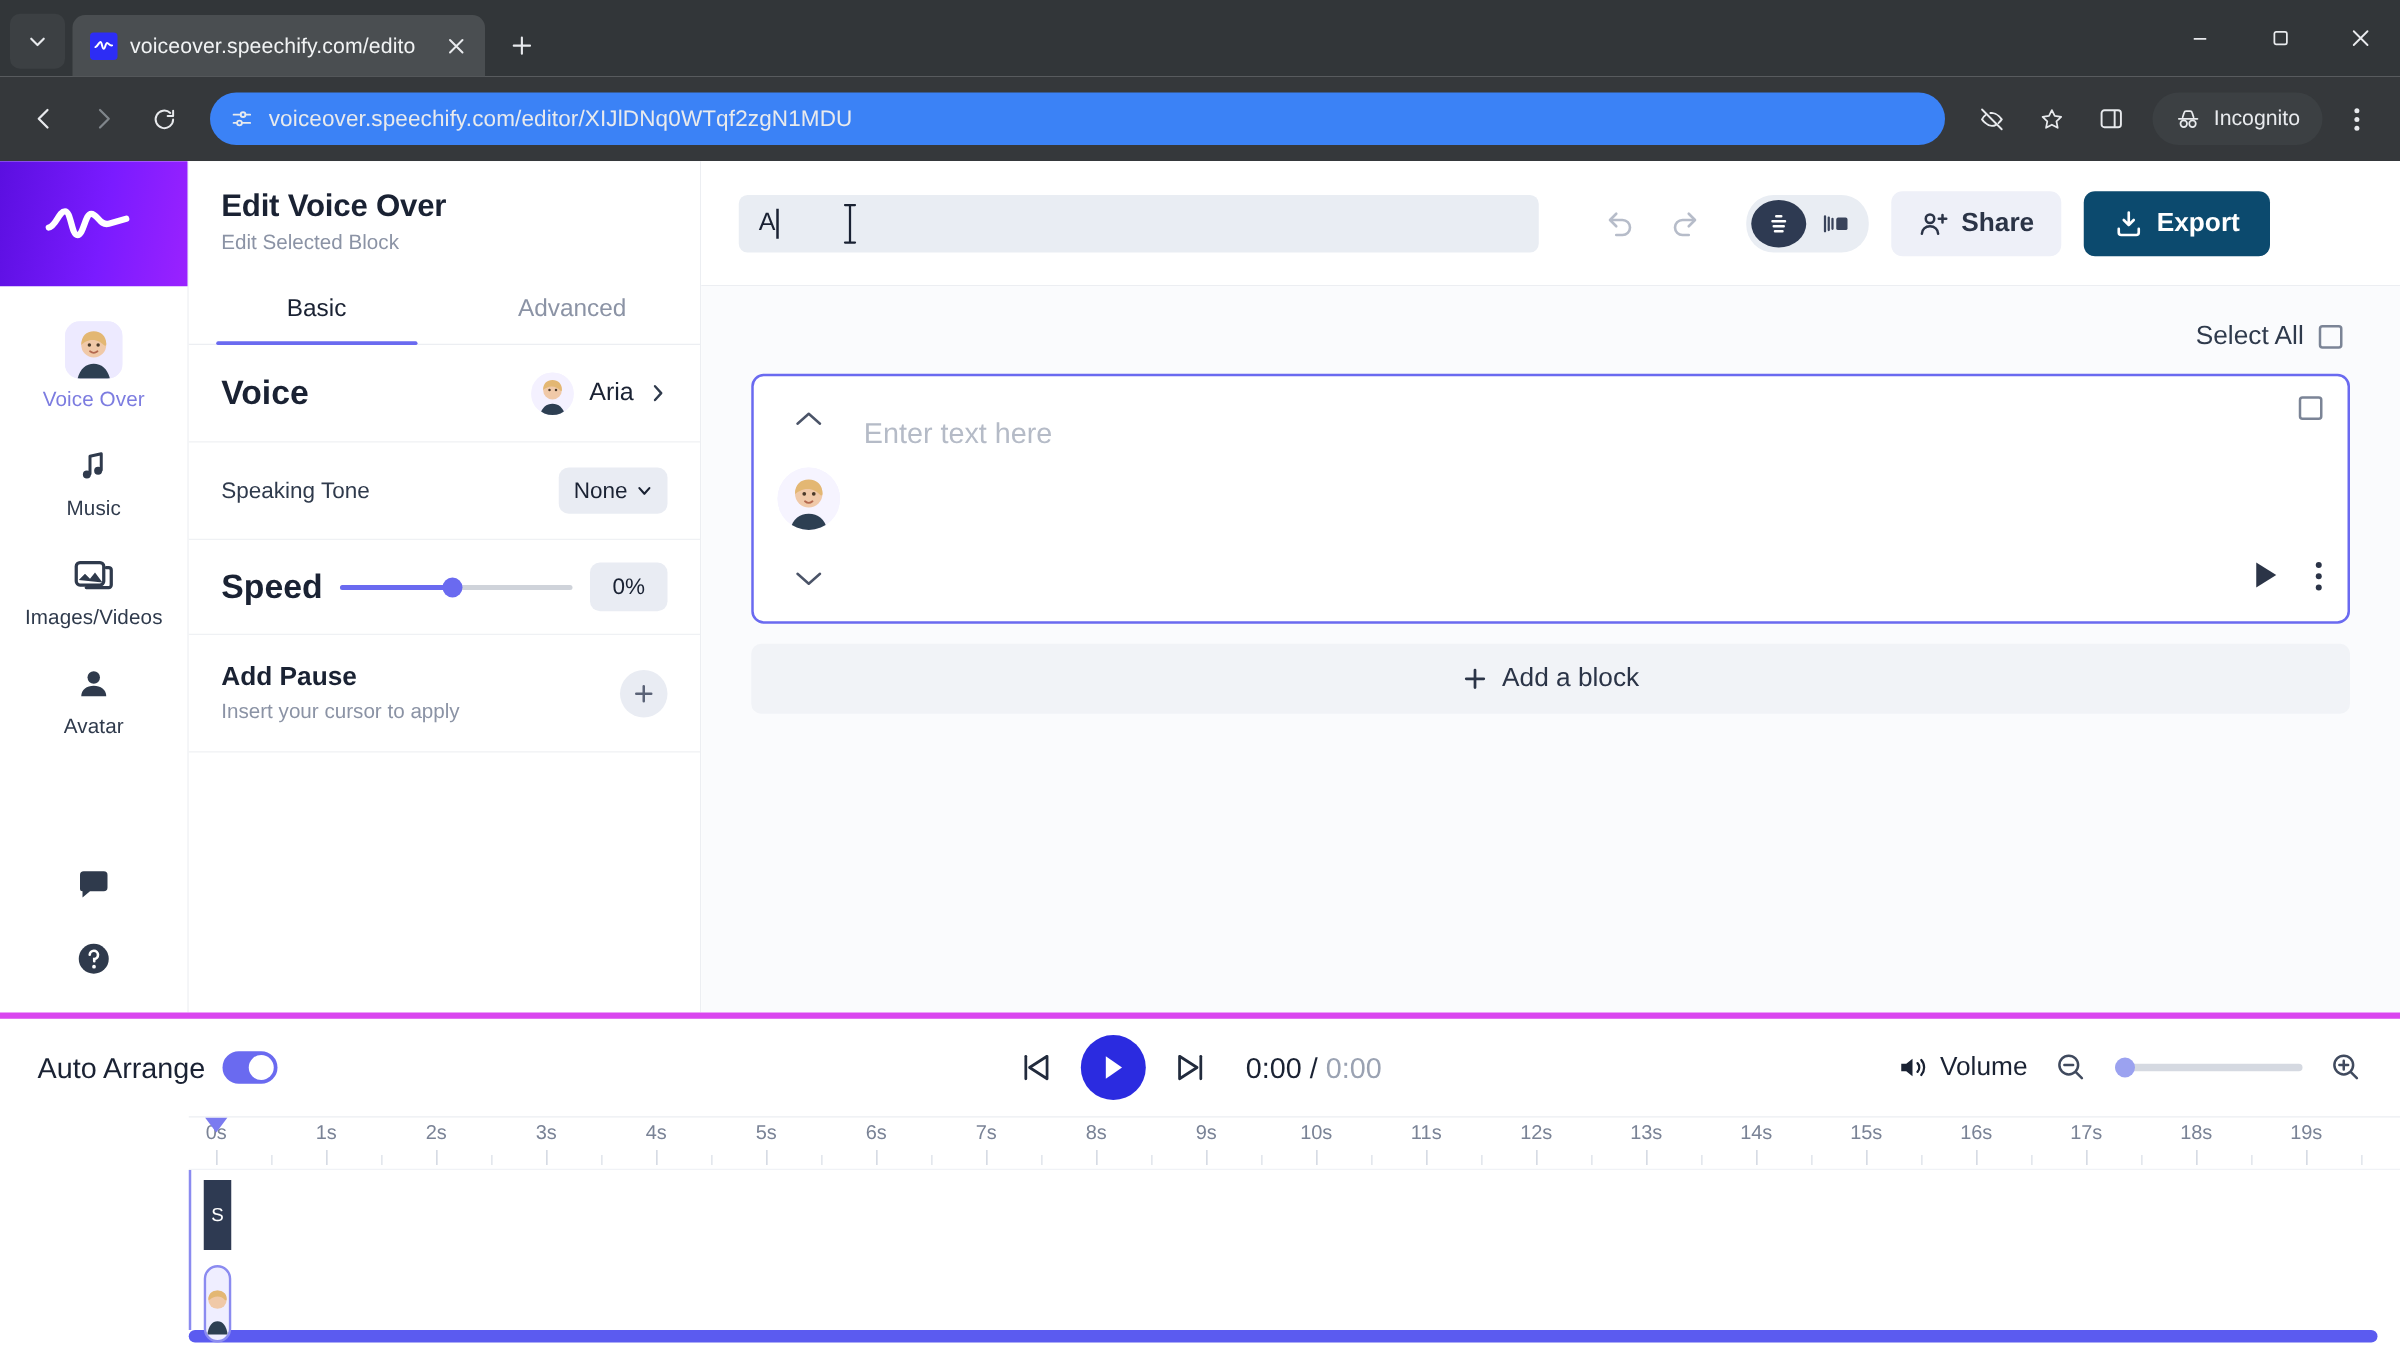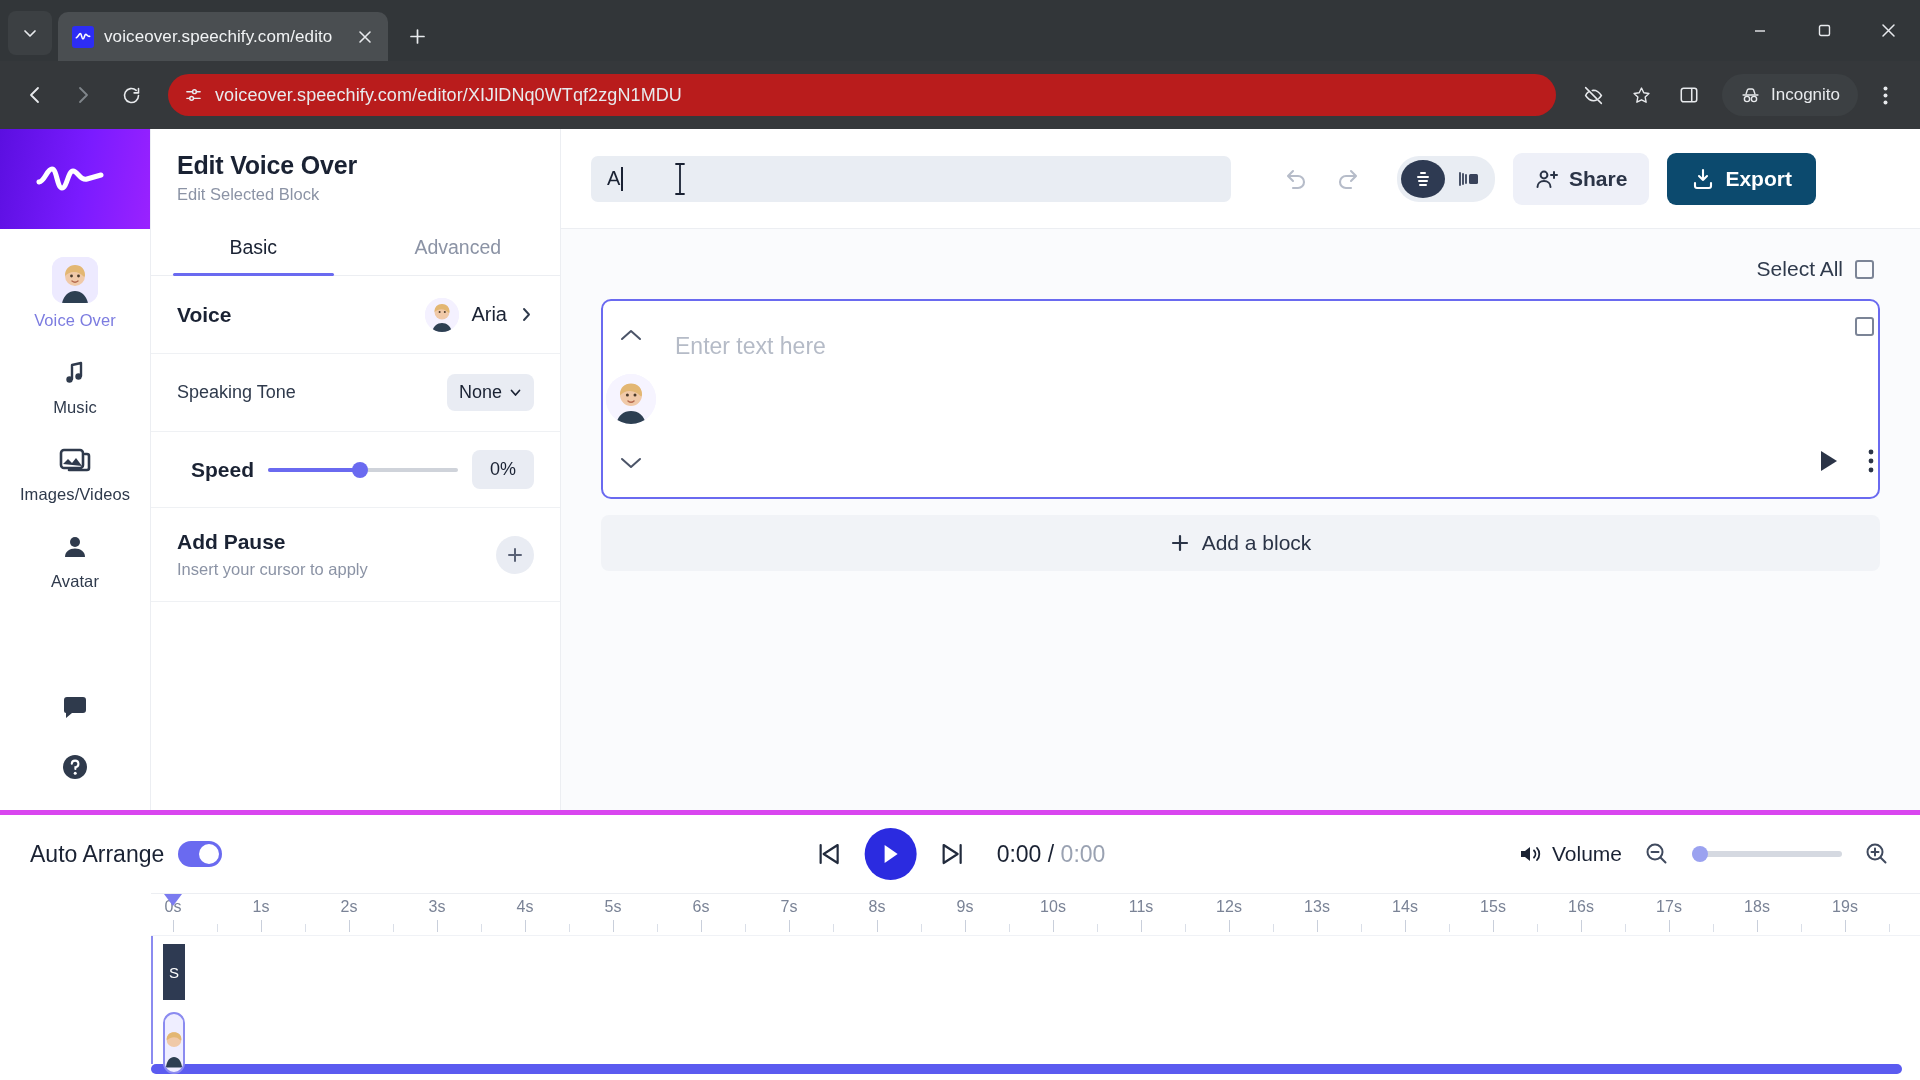--- a/index.html
+++ b/index.html
@@ -40,21 +40,21 @@
   .win-controls { position: absolute; right: 0; top: 0; height: 61px; display: flex; align-items: center; }
   .win-btn { width: 64px; height: 61px; display:flex; align-items:center; justify-content:center; color:#e8eaed; }
 
   .chrome-toolbar {
     height: 68px; background: #35383b; display: flex; align-items: center;
     padding: 0 14px; gap: 6px; flex: 0 0 68px;
   }
   .nav-btn { width: 42px; height: 42px; border-radius: 50%; display:flex; align-items:center; justify-content:center; color:#e8eaed; flex: 0 0 42px;}
   .nav-btn.disabled { color: #80868b; }
   .omnibox {
-    flex: 1; height: 42px; background: #b91c1c; border-radius: 21px;
+    flex: 1; height: 42px; background: #3b82f6; border-radius: 21px;
     display: flex; align-items: center; padding: 0 16px; gap: 12px; margin: 0 10px;
   }
   .omnibox-url { color: #e8eaed; font-size: 18px; letter-spacing: .1px; white-space: nowrap; }
   .tb-icon { width: 42px; height: 42px; display:flex; align-items:center; justify-content:center; color:#e8eaed; flex:0 0 42px;}
   .incognito-pill {
     height: 42px; background: #3c4043; border-radius: 21px; display: flex;
     align-items: center; gap: 10px; padding: 0 18px; color: #e8eaed; font-size: 17px;
     margin-left: 6px;
   }
 
@@ -87,21 +87,21 @@
   .panel-title { font-size: 25px; font-weight: 700; color: #1a2233; letter-spacing: -.2px; }
   .panel-sub { font-size: 16.5px; color: #8b93a5; margin-top: 5px; }
   .panel-tabs { display: flex; border-bottom: 1px solid #eceef2; }
   .ptab { flex: 1; text-align: center; padding: 14px 0 16px; font-size: 19.5px; color: #8b93a5; cursor: pointer; position: relative;}
   .ptab.active { color: #1a2233; }
   .ptab.active::after { content:""; position:absolute; left: 22px; right: 22px; bottom: -1px; height: 3px; background: #6a6af0; border-radius:2px;}
   .row {
     display: flex; align-items: center; justify-content: space-between;
     padding: 20px 26px; border-bottom: 1px solid #eff1f4; min-height: 78px;
   }
-  .row-label-strong { font-size: 21px; font-weight: 700; color: #1a2233; }
+  .row-label-strong { font-size: 27px; font-weight: 700; color: #1a2233; }
   .row-label { font-size: 18px; color: #2f3a4c; }
   .voice-pick { display: flex; align-items: center; gap: 12px; cursor: pointer;}
   .voice-av { width: 34px; height: 34px; border-radius: 50%; overflow: hidden; background:#f2f0ff; display:flex; align-items:flex-end; justify-content:center;}
   .voice-name { font-size: 20px; color: #1a2233; }
   .chev-right { color:#2f3a4c; display:flex; }
   .select-pill {
     background:#e9ecf3; border-radius: 8px; padding: 8px 12px; display:flex; align-items:center;
     gap: 7px; font-size: 18px; color:#1a2233; cursor:pointer;
   }
   .speed-row { display:flex; align-items:center; justify-content:flex-end; padding: 18px 26px; border-bottom:1px solid #eff1f4;}
@@ -148,21 +148,21 @@
   .export-btn {
     display:flex; align-items:center; gap:10px; background:#0c4a6e; color:#fff;
     border-radius: 9px; height: 52px; padding: 0 24px; font-size: 21px; font-weight:600; cursor:pointer;
   }
   .canvas { flex: 1; background:#fafbfd; padding: 18px 40px 0 40px; min-height:0; overflow:hidden;}
   .select-all-row { display:flex; justify-content:flex-end; align-items:center; gap:12px; padding: 10px 6px 18px 0;}
   .select-all-label { font-size: 21px; color:#2f3a4c; }
   .chkbox { width: 19px; height:19px; border: 2px solid #7b8496; border-radius:3px; }
   .block {
     border: 2px solid #6a6af0; border-radius: 10px; background:#fff; display:flex;
-    min-height: 200px; padding: 14px 0; position:relative;
+    min-height: 200px; padding: 14px 16px; position:relative;
   }
   .block-nav { width: 56px; display:flex; flex-direction:column; align-items:center; justify-content:space-between; padding: 6px 0 6px;}
   .blk-chev { color:#4b5468; display:flex; align-items:center; justify-content:center; height: 28px;}
   .blk-avatar { width: 50px; height: 50px; border-radius:50%; overflow:hidden; background:#f3f1ff; display:flex; align-items:flex-end; justify-content:center;}
   .block-body { flex:1; padding: 18px 10px 10px 16px;}
   .placeholder { font-size: 23px; color:#b5bbc7; }
   .block-right { display:flex; flex-direction:column; justify-content:space-between; align-items:flex-end; padding: 2px 4px 6px;}
   .block-actions { display:flex; align-items:center; gap: 28px; }
   .play-tri { color:#2b3447; }
   .kebab { color:#2b3447; font-size: 26px; line-height: 1; letter-spacing:0; }

